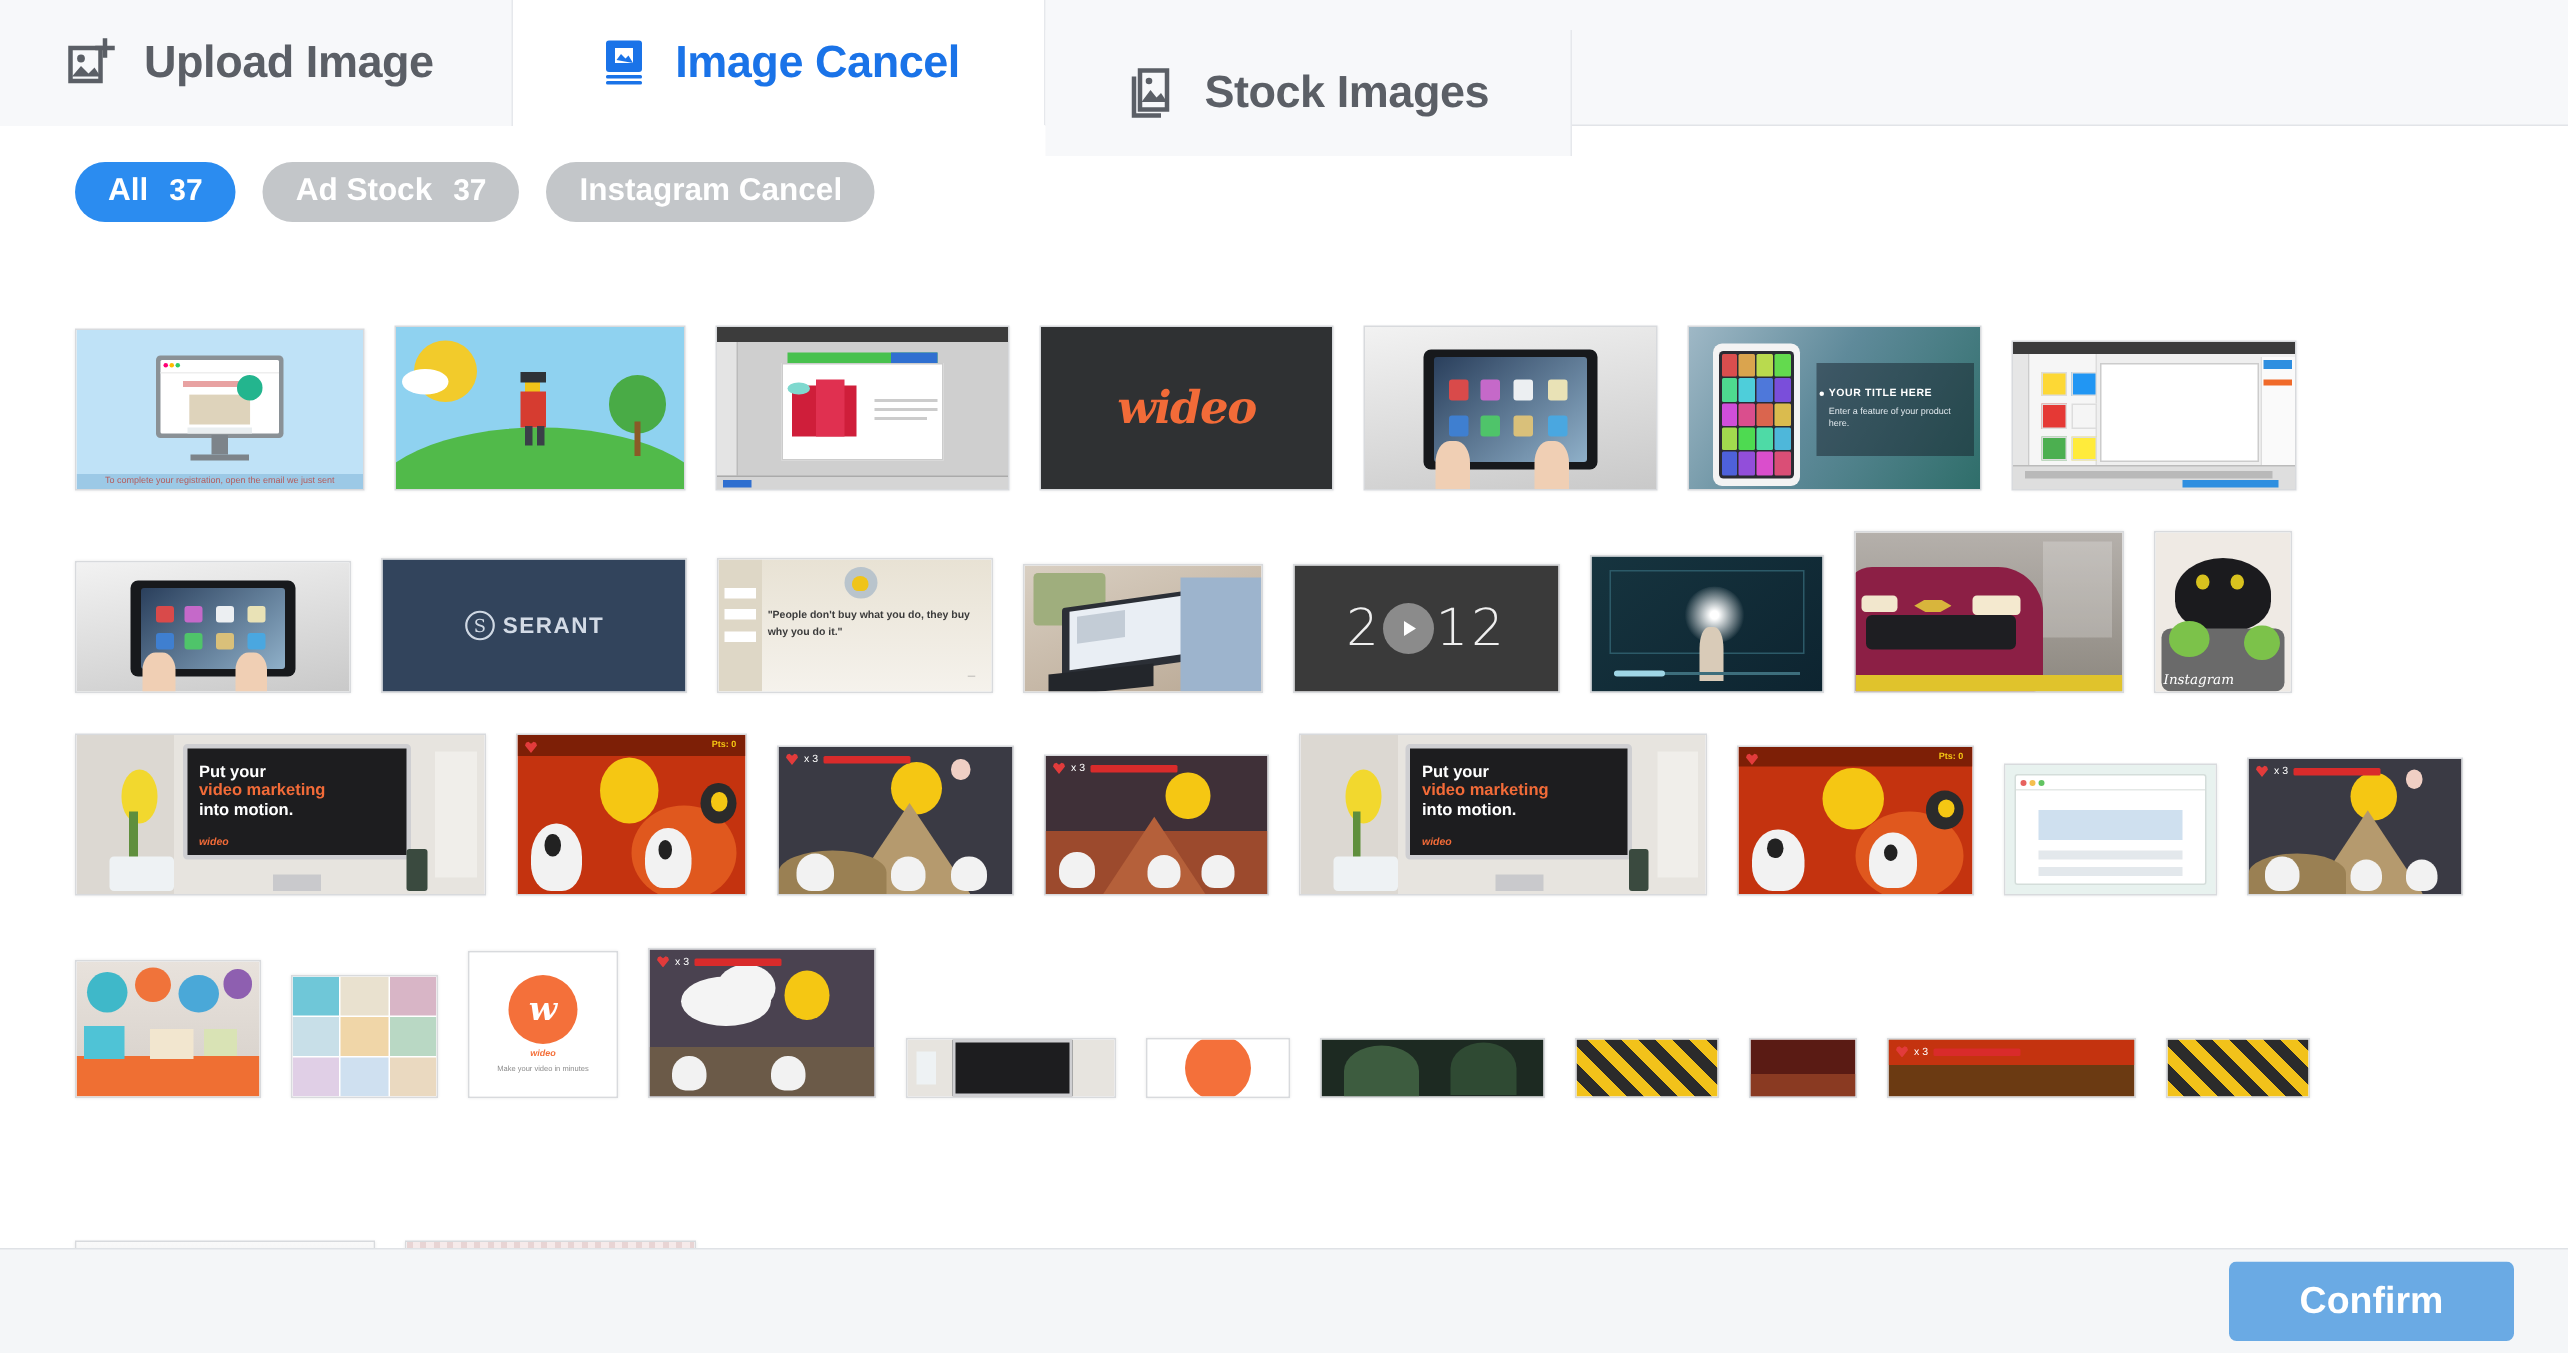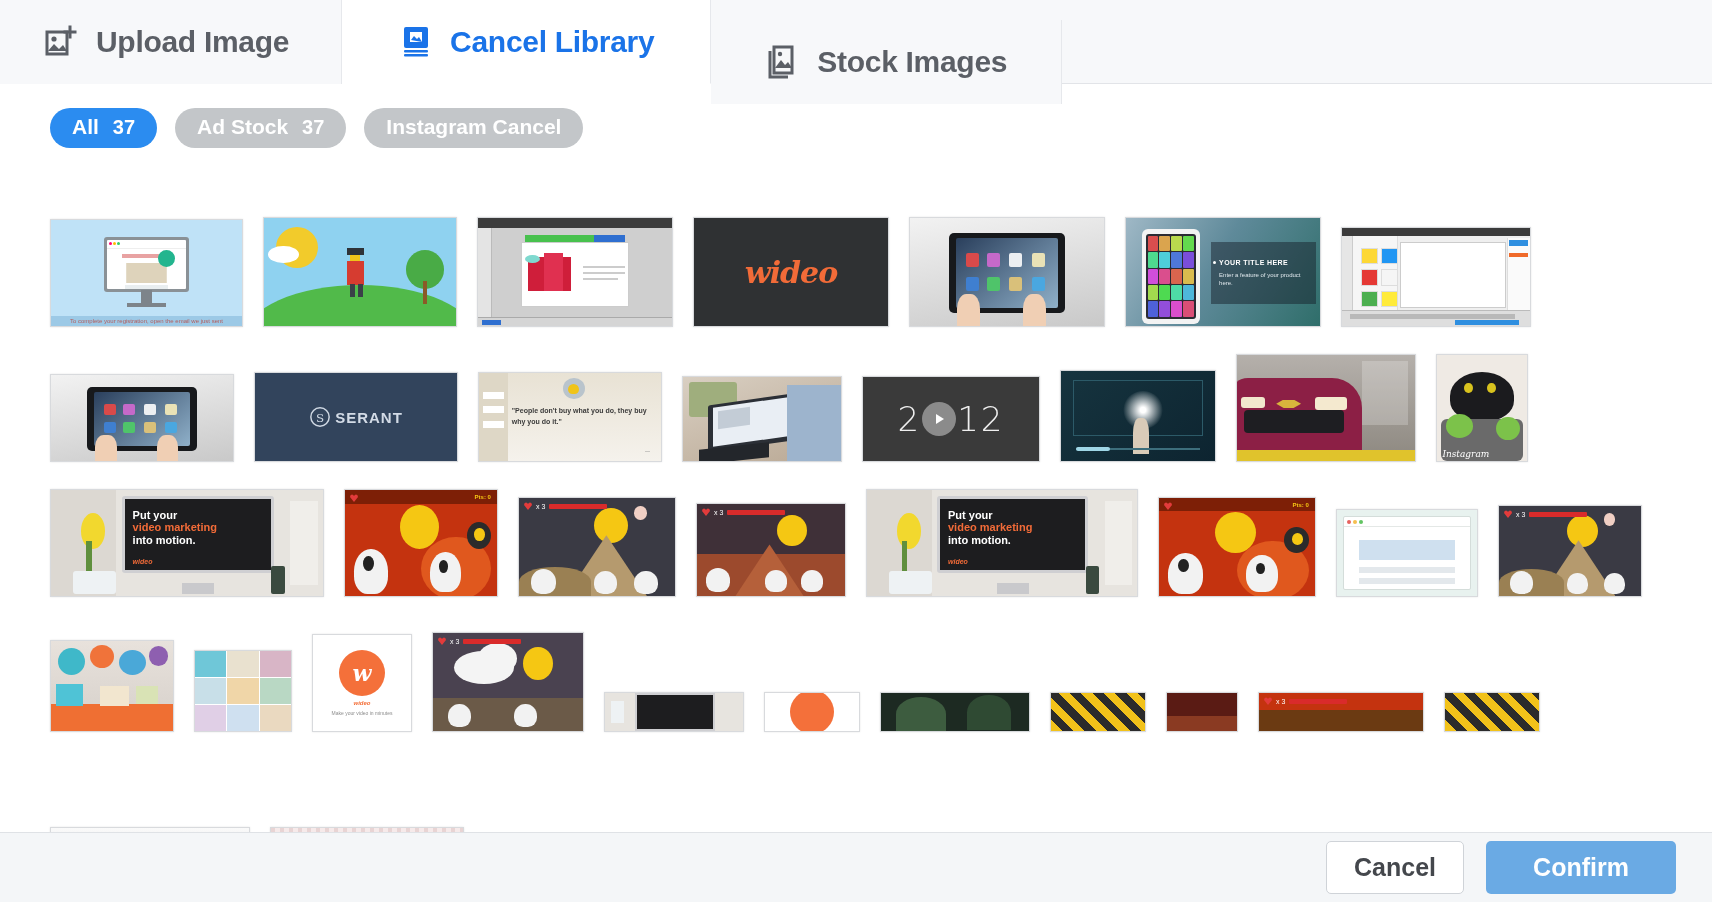--- a/index.html
+++ b/index.html
@@ -175,21 +175,21 @@
     <div class="tab active">
       <span class="tab-icon">
         <svg viewBox="0 0 36 36" width="36" height="36">
           <rect x="6" y="3" width="24" height="21" rx="2" fill="#1a73e8"></rect>
           <rect x="12" y="8" width="12" height="10" fill="#fff"></rect>
           <path d="M13 16l3-4 3 3 2-2 3 5z" fill="#1a73e8"></path>
           <rect x="6" y="26" width="24" height="2.4" rx="1" fill="#1a73e8"></rect>
           <rect x="6" y="30" width="24" height="2.4" rx="1" fill="#1a73e8"></rect>
         </svg>
       </span>
-      <span class="tab-label">Cancel Library</span>
+      <span class="tab-label">Image Cancel</span>
     </div>
 
     <div class="tab">
       <span class="tab-icon">
         <svg viewBox="0 0 36 36" width="36" height="36">
           <path d="M9 3h18v26H9z" fill="none" stroke="#5b5f66" stroke-width="3"></path>
           <circle cx="15" cy="10" r="2.2" fill="#5b5f66"></circle>
           <path d="M10 24l6-8 4 5 3-3 4 6z" fill="#5b5f66"></path>
           <path d="M5 7v26h18" fill="none" stroke="#5b5f66" stroke-width="3"></path>
         </svg>
@@ -730,17 +730,16 @@
         <div class="ct" style="left:0;top:30%;width:100%;height:14%;background:#eef2f6"></div>
         <div class="ct" style="left:0;bottom:0;width:100%;height:40%;background:#fbfbfb;border-top:1px solid #e2e2e2"></div>
         <div class="ct" style="left:30%;bottom:18%;width:6%;height:10%;background:#7fb2d9"></div>
       </div>
           </div>
         </div>
       </div>
   </div>
 
   <div class="footer">
-    <div class="btn btn-cancel">Cancel</div>
     <div class="btn btn-confirm">Confirm</div>
   </div>
 
 </div>
 
 </body></html>

